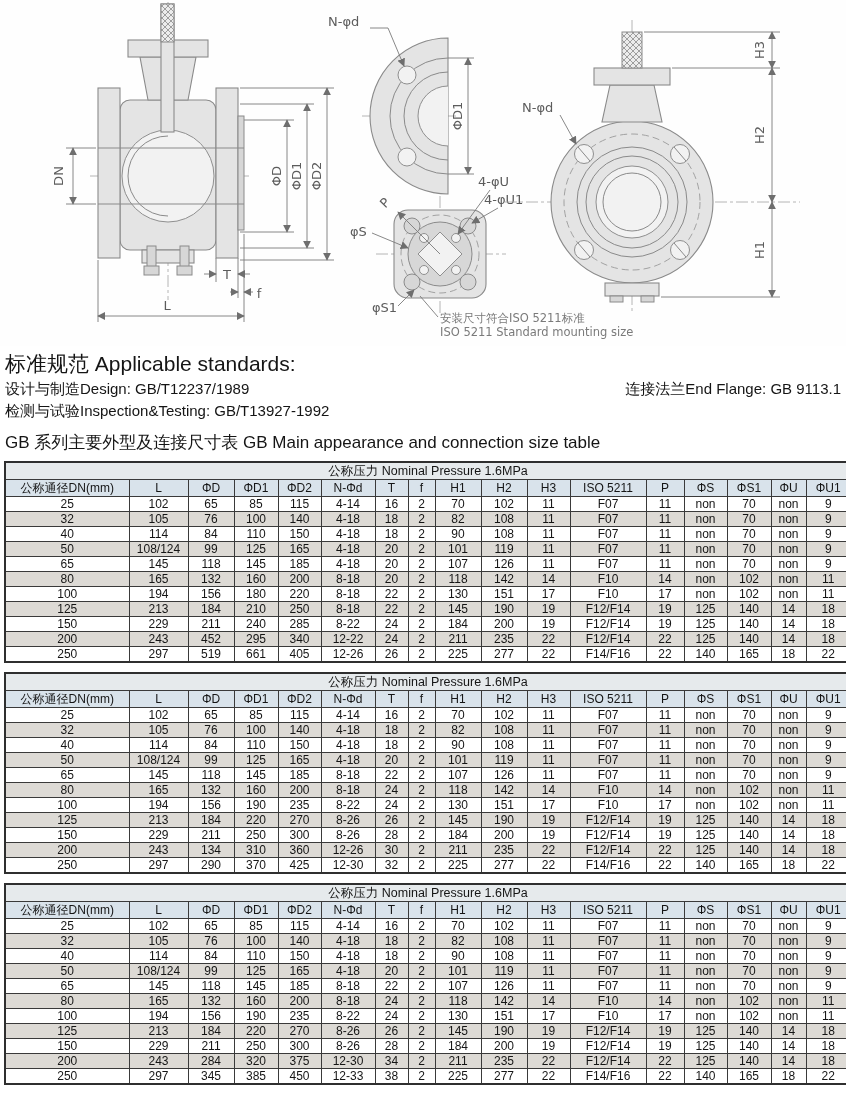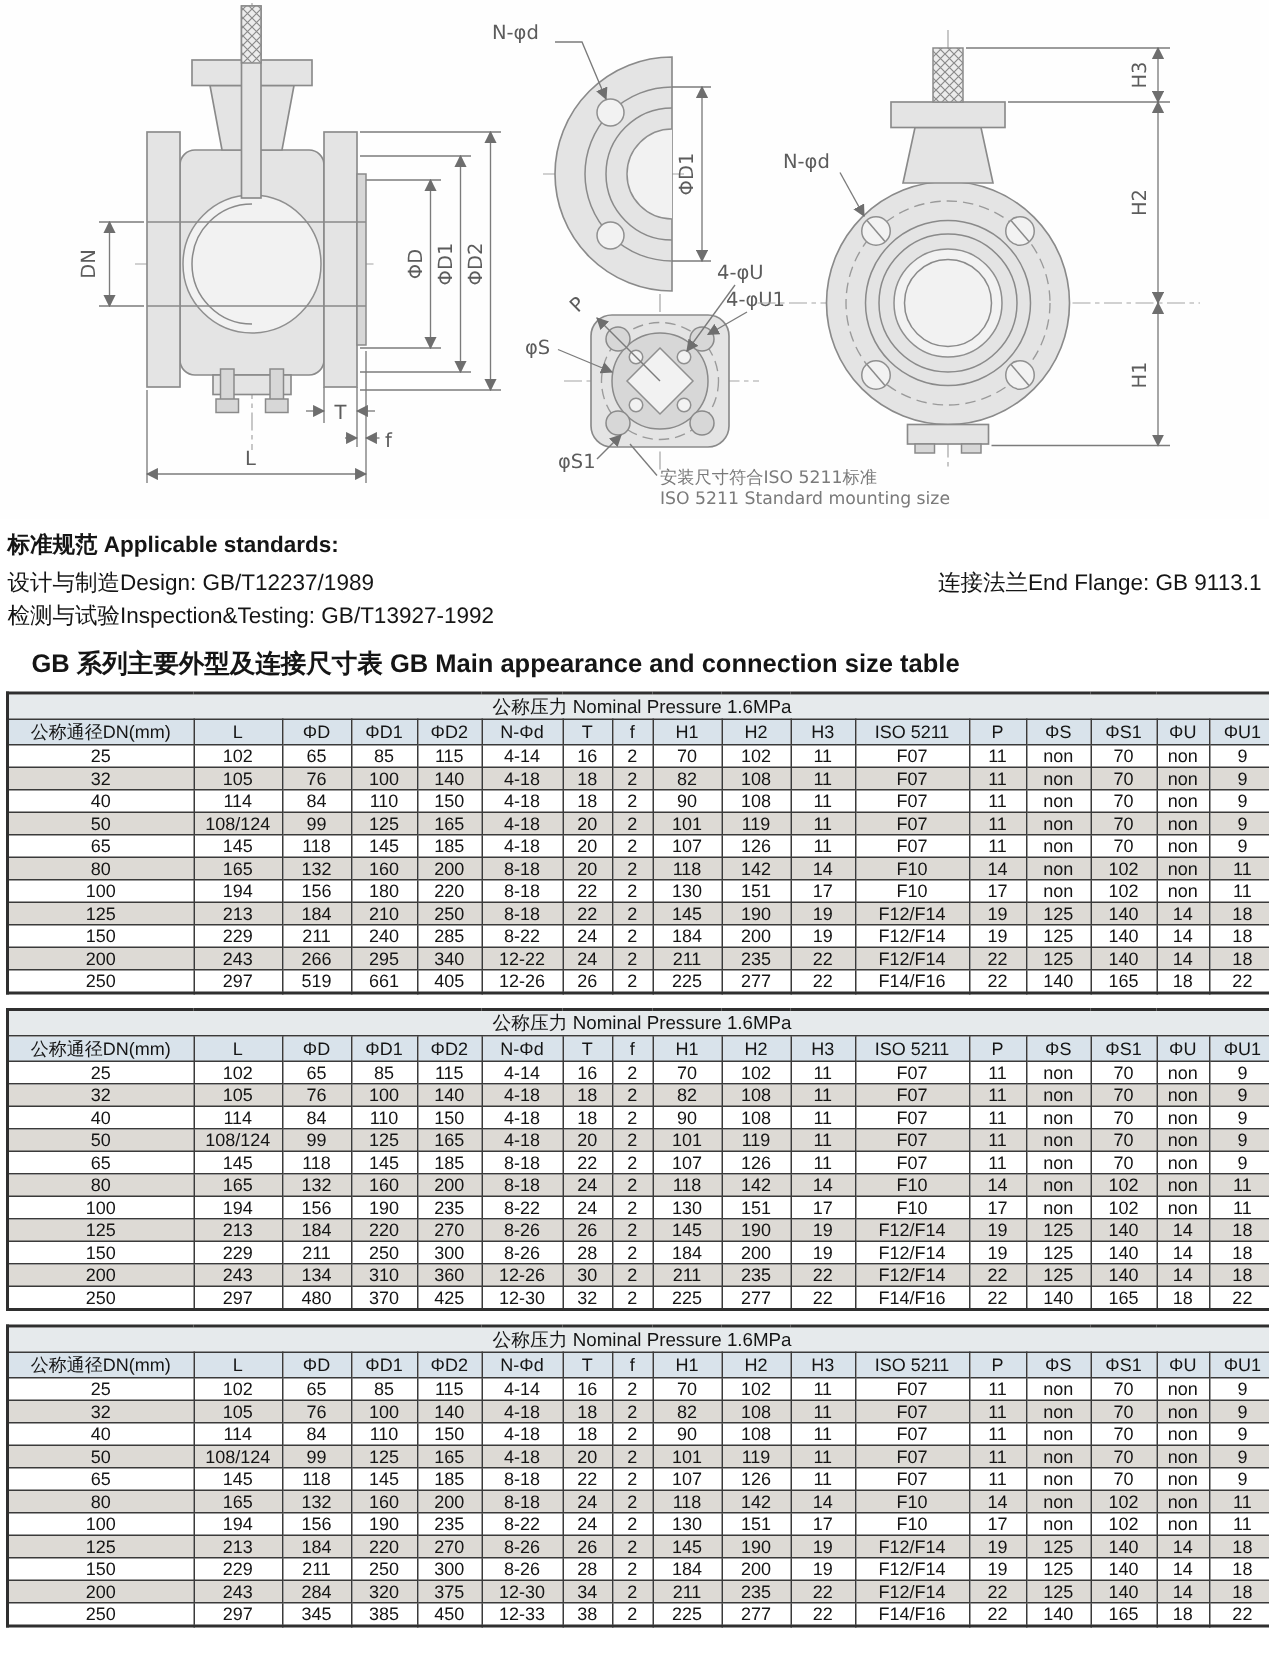--- a/index.html
+++ b/index.html
@@ -20,24 +20,24 @@
   .metal2 { fill:#d7d7d7; stroke:#8a8a8a; stroke-width:1; }
   .lite   { fill:#f2f2f2; stroke:#8f8f8f; stroke-width:1; }
   .ln     { stroke:#8a8a8a; stroke-width:1; fill:none; }
   .dim    { stroke:#7b7b7b; stroke-width:0.9; fill:none; }
   .cl     { stroke:#a3a3a3; stroke-width:0.8; fill:none; stroke-dasharray:12 3 3 3; }
   .dash   { stroke:#9a9a9a; stroke-width:0.9; fill:none; stroke-dasharray:7 4; }
   .dlabel { fill:#5c5c5c; font-size:13px; font-family:"DejaVu Sans",sans-serif; }
   .note   { fill:#7a7a7a; font-size:11.5px; font-family:"DejaVu Sans",sans-serif; }
 
   .standards { padding:8px 5px 0 5px; }
-  .standards-title { font-size:15px; font-weight:bold; line-height:20px; margin-bottom:5px; }
+  .standards-title { font-size:21px; font-weight:normal; line-height:20px; margin-bottom:5px; }
   .standards-line { display:flex; font-size:15px; line-height:20px; margin-bottom:2px;justify-content:space-between; }
   .std-left { width:462px; }
-  .section-title { font-size:17px; font-weight:bold; line-height:20px; margin:12px 0 8px 0; padding:0 21px; }
+  .section-title { font-size:17px; font-weight:normal; line-height:20px; margin:12px 0 8px 0; padding:0 5px; }
 
   .twrap { margin:0 2px 9px 4px; }
   table.dims {
     border-collapse:collapse;
     table-layout:fixed;
     width:842px;
     font-size:12px;
     border:2px solid #2f2f2f;
   }
   .dims th, .dims td {
@@ -456,21 +456,21 @@
           <td>F12/F14</td>
           <td>19</td>
           <td>125</td>
           <td>140</td>
           <td>14</td>
           <td>18</td>
         </tr>
         <tr class="alt">
           <td>200</td>
           <td>243</td>
-          <td>266</td>
+          <td>452</td>
           <td>295</td>
           <td>340</td>
           <td>12-22</td>
           <td>24</td>
           <td>2</td>
           <td>211</td>
           <td>235</td>
           <td>22</td>
           <td>F12/F14</td>
           <td>22</td>
@@ -733,21 +733,21 @@
           <td>F12/F14</td>
           <td>22</td>
           <td>125</td>
           <td>140</td>
           <td>14</td>
           <td>18</td>
         </tr>
         <tr>
           <td>250</td>
           <td>297</td>
-          <td>480</td>
+          <td>290</td>
           <td>370</td>
           <td>425</td>
           <td>12-30</td>
           <td>32</td>
           <td>2</td>
           <td>225</td>
           <td>277</td>
           <td>22</td>
           <td>F14/F16</td>
           <td>22</td>

